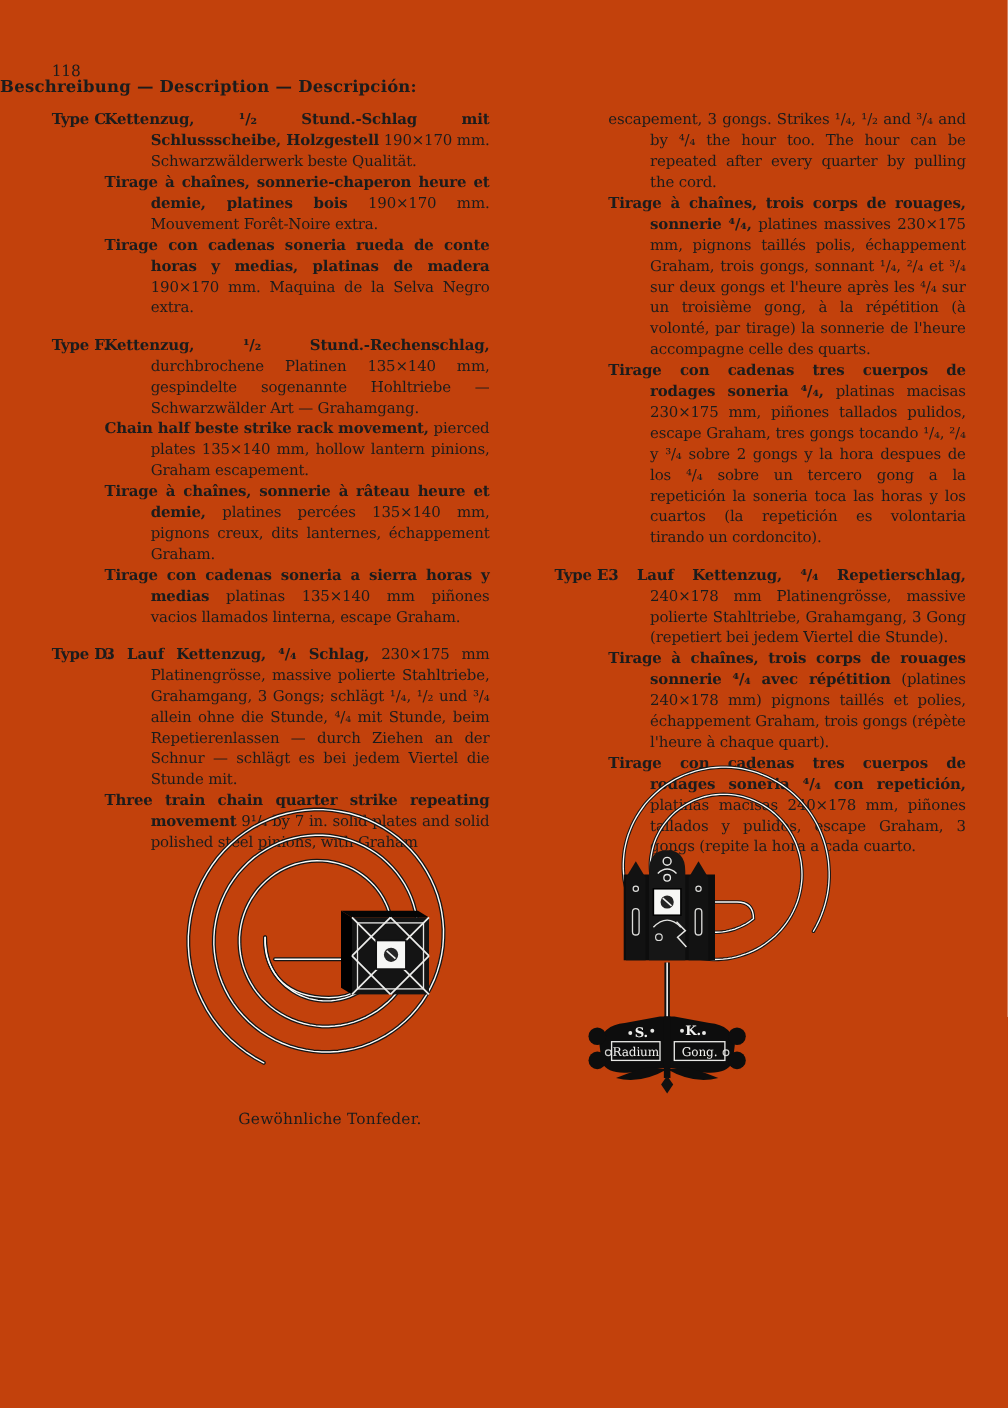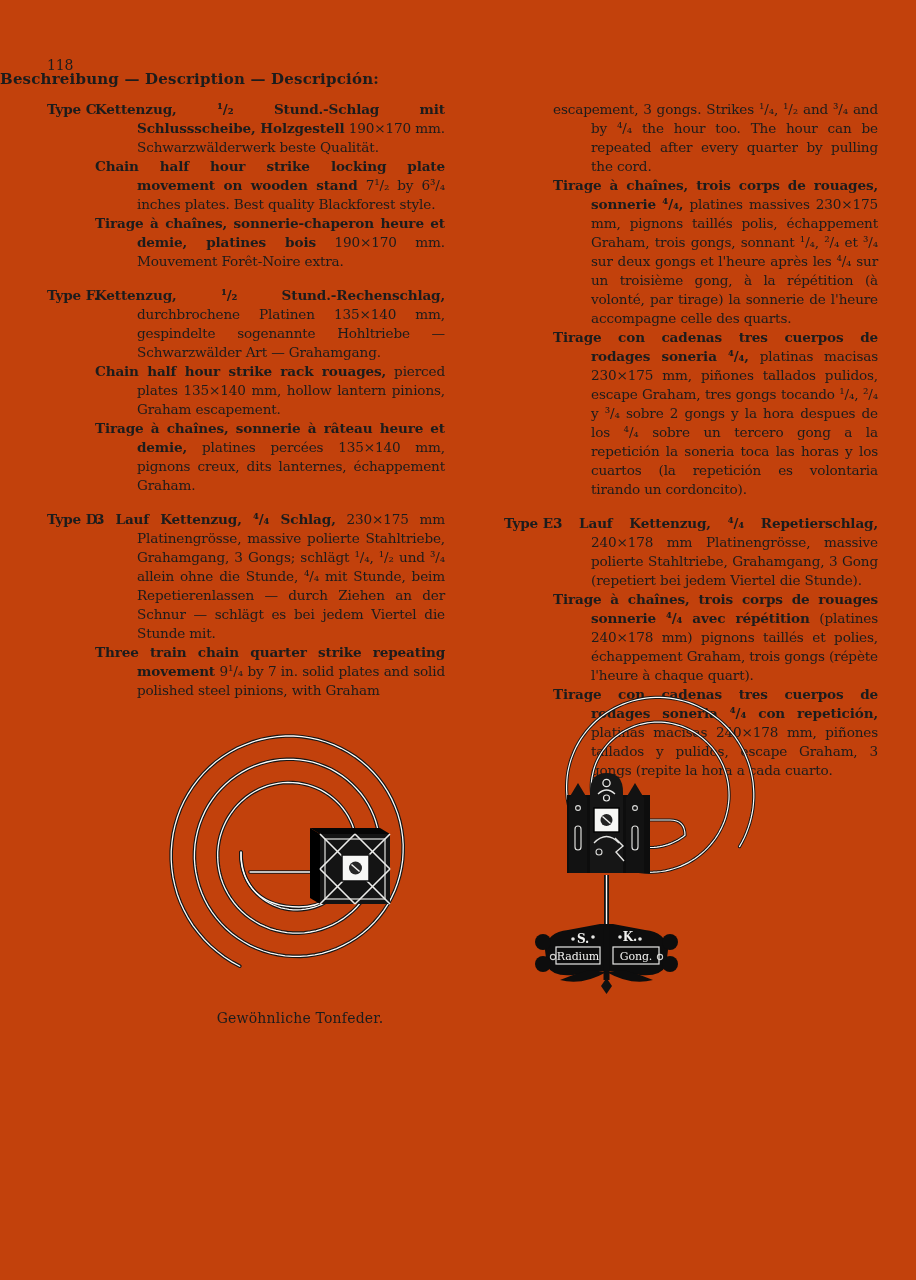--- a/index.html
+++ b/index.html
@@ -39,29 +39,30 @@
 <div id="page">
 
   <div id="page-number">118</div>
   <div id="page-header">Beschreibung — Description — Descripción:</div>
 
   <div class="col" id="col-left">
 
     <div class="entry">
       <span class="type-label">Type C.</span>
       <p class="para"><b>Kettenzug, ¹/₂ Stund.-Schlag mit Schlussscheibe, Holzgestell</b><span> 190×170 mm.  Schwarzwälderwerk beste Qualität.</span></p>
-      <p class="para"><b>Chain half hour strike locking plate movement on wooden stand</b><span> 7¹/₂ by 6³/₄ inches plates.  Best quality Blackforest style.</span></p>
       <p class="para"><b>Tirage à chaînes, sonnerie-chaperon heure et demie, platines bois</b><span> 190×170 mm.  Mouvement Forêt-Noire extra.</span></p>
+      <p class="para"><b>Tirage con cadenas soneria rueda de conte horas y medias, platinas de madera</b><span> 190×170 mm.  Maquina de la Selva Negro extra.</span></p>
     </div>
 
     <div class="entry">
       <span class="type-label">Type F.</span>
       <p class="para"><b>Kettenzug, ¹/₂ Stund.-Rechenschlag,</b><span> durchbrochene Platinen 135×140 mm, gespindelte sogenannte Hohltriebe — Schwarzwälder Art — Grahamgang.</span></p>
-      <p class="para"><b>Chain half hour strike rack rouages,</b><span> pierced plates 135×140 mm, hollow lantern pinions, Graham escapement.</span></p>
+      <p class="para"><b>Chain half beste strike rack movement,</b><span> pierced plates 135×140 mm, hollow lantern pinions, Graham escapement.</span></p>
       <p class="para"><b>Tirage à chaînes, sonnerie à râteau heure et demie,</b><span> platines percées 135×140 mm, pignons creux, dits lanternes, échappement Graham.</span></p>
+      <p class="para"><b>Tirage con cadenas soneria a sierra horas y medias</b><span> platinas 135×140 mm piñones vacios llamados linterna, escape Graham.</span></p>
     </div>
 
     <div class="entry">
       <span class="type-label">Type D.</span>
       <p class="para"><b>3 Lauf Kettenzug, ⁴/₄ Schlag,</b><span> 230×175 mm Platinengrösse, massive polierte Stahltriebe, Grahamgang, 3 Gongs; schlägt ¹/₄, ¹/₂ und ³/₄ allein ohne die Stunde, ⁴/₄ mit Stunde, beim Repetierenlassen — durch Ziehen an der Schnur — schlägt es bei jedem Viertel die Stunde mit.</span></p>
       <p class="para"><b>Three train chain quarter strike repeating movement</b><span> 9¹/₄ by 7 in. solid plates and solid polished steel pinions, with Graham</span></p>
     </div>
 
   </div>
 

